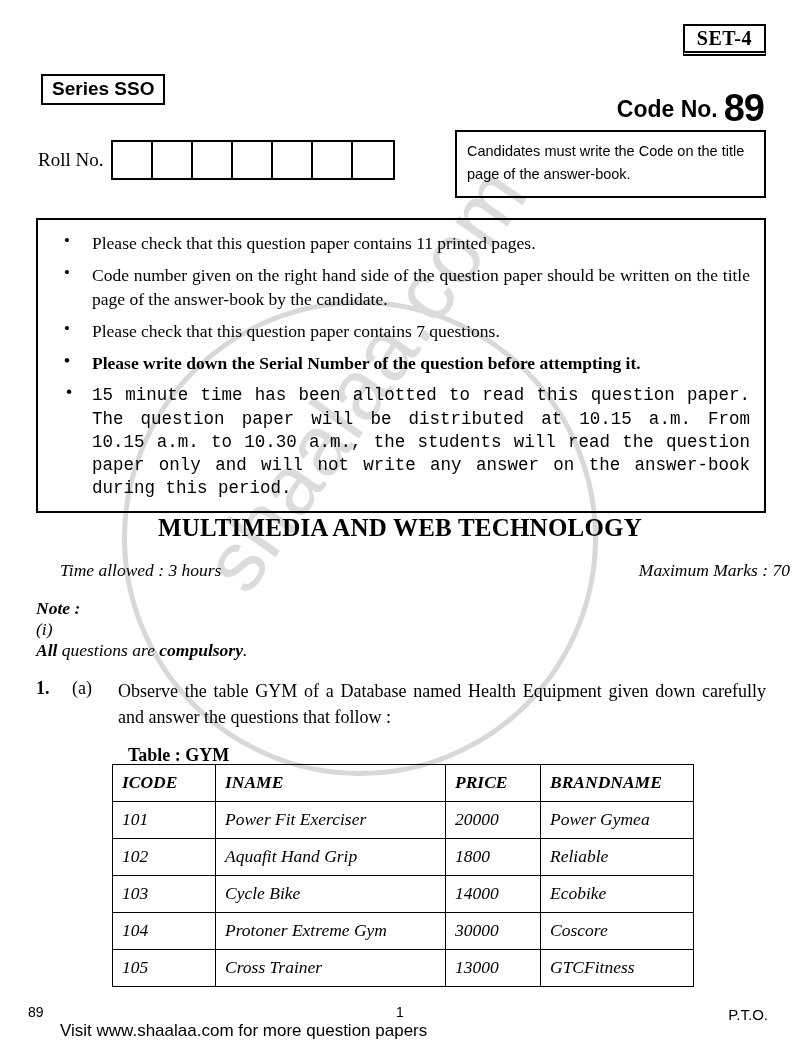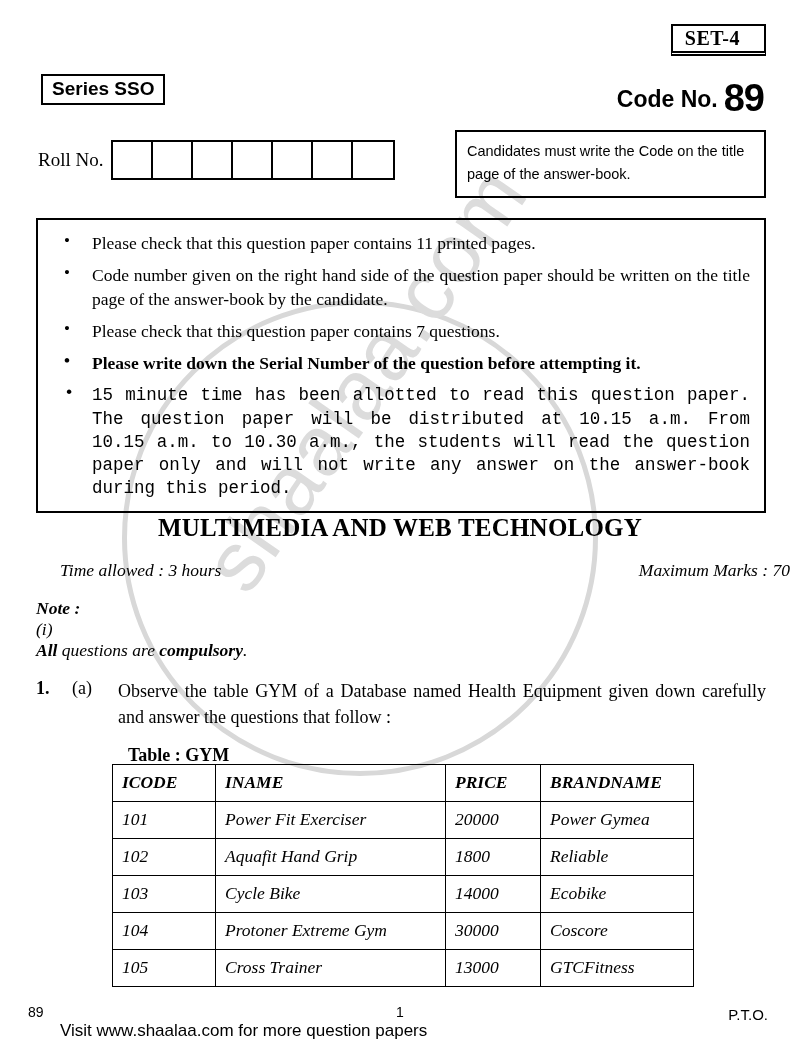--- a/index.html
+++ b/index.html
@@ -48,31 +48,31 @@
 
   .page { position: relative; z-index: 2; }
 
   
   .set-box {
     position: absolute;
     right: 34px;
     top: 24px;
     border: 2px solid #000;
     border-bottom: 5px double #000;
-    padding: 1px 24px 2px 12px;
+    padding: 1px 12px 2px 12px;
     font-family: "Liberation Serif", serif;
     font-weight: bold;
     font-size: 20px;
     letter-spacing: 0.5px;
     line-height: 1.1;
   }
   .code-line {
     position: absolute;
     right: 36px;
-    top: 77px;
+    top: 87px;
     font-family: "Liberation Sans", sans-serif;
     font-weight: bold;
     font-size: 23px;
     white-space: nowrap;
     text-align: right;
   }
   .code-line .code-num {
     font-size: 38px;
     font-weight: bold;
     letter-spacing: -1px;

